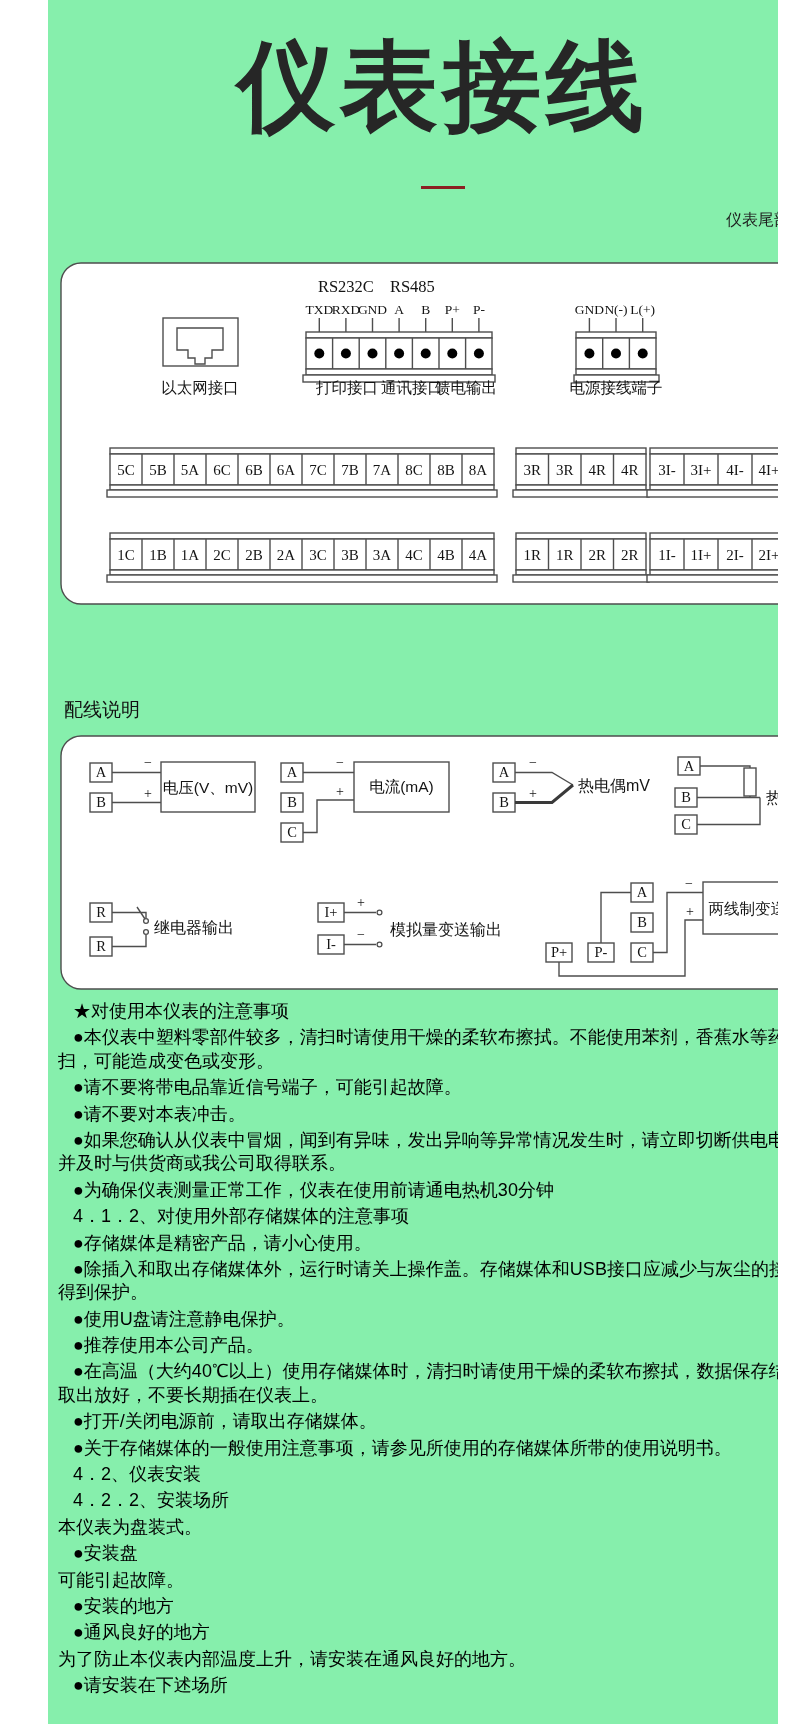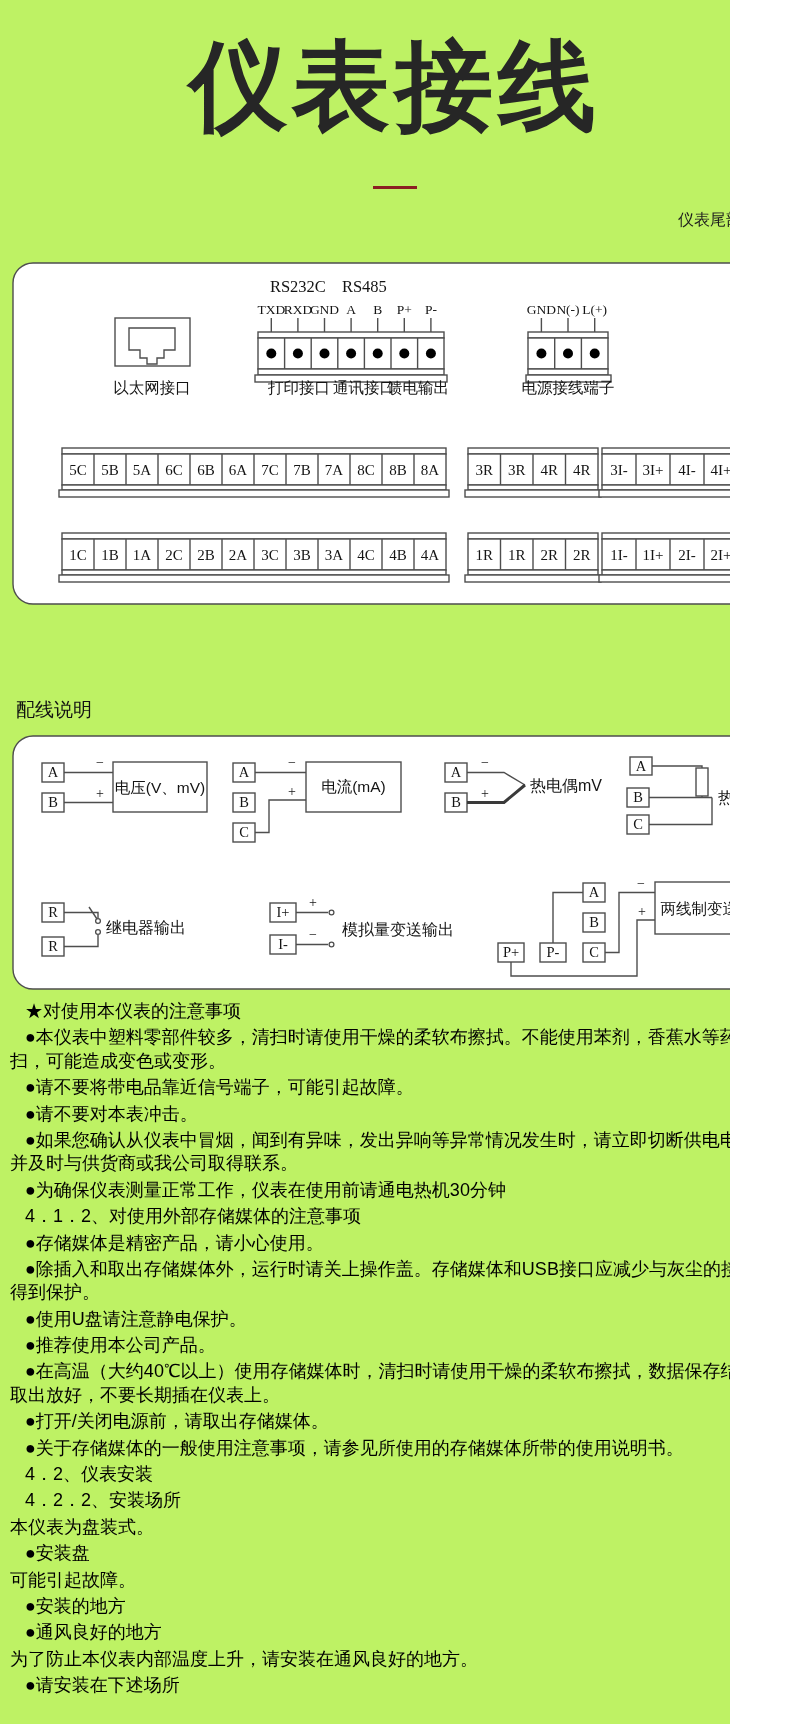--- a/index.html
+++ b/index.html
@@ -1,17 +1,17 @@
 <!DOCTYPE html>
 <html><head>
 <meta charset="utf-8">
 <style>
   html,body{margin:0;padding:0;background:#fff;}
-  .page{position:relative;width:730px;height:1724px;overflow:hidden;background:#bef264;
-        font-family:"Liberation Sans",sans-serif;color:#000;}
+  .page{position:relative;width:730px;height:1724px;overflow:hidden;background:#86efac;
+        font-family:"Liberation Sans",sans-serif;color:#000;margin-left:48px;}
   .big-title{position:absolute;top:28px;left:0;width:790px;text-align:center;
         font-size:98px;font-weight:900;letter-spacing:5px;color:#262626;line-height:1.2;}
   .red-divider{position:absolute;top:186px;left:373px;width:44px;height:3px;background:#8B2022;}
   .subtitle{position:absolute;top:210px;left:0;width:790px;text-align:right;
         font-size:16px;color:#1d1d1d;}
   .panel{position:absolute;left:12px;}
   .sec-title{position:absolute;top:697px;left:16px;font-size:19px;color:#111;font-family:Liberation Mono, monospace;}
   .notes{position:absolute;top:1000px;left:10px;width:770px;}
   .notes p{margin:0 0 3px 0;font-size:18px;line-height:1.3;color:#000;}
   .notes p.ind{text-indent:15px;}

